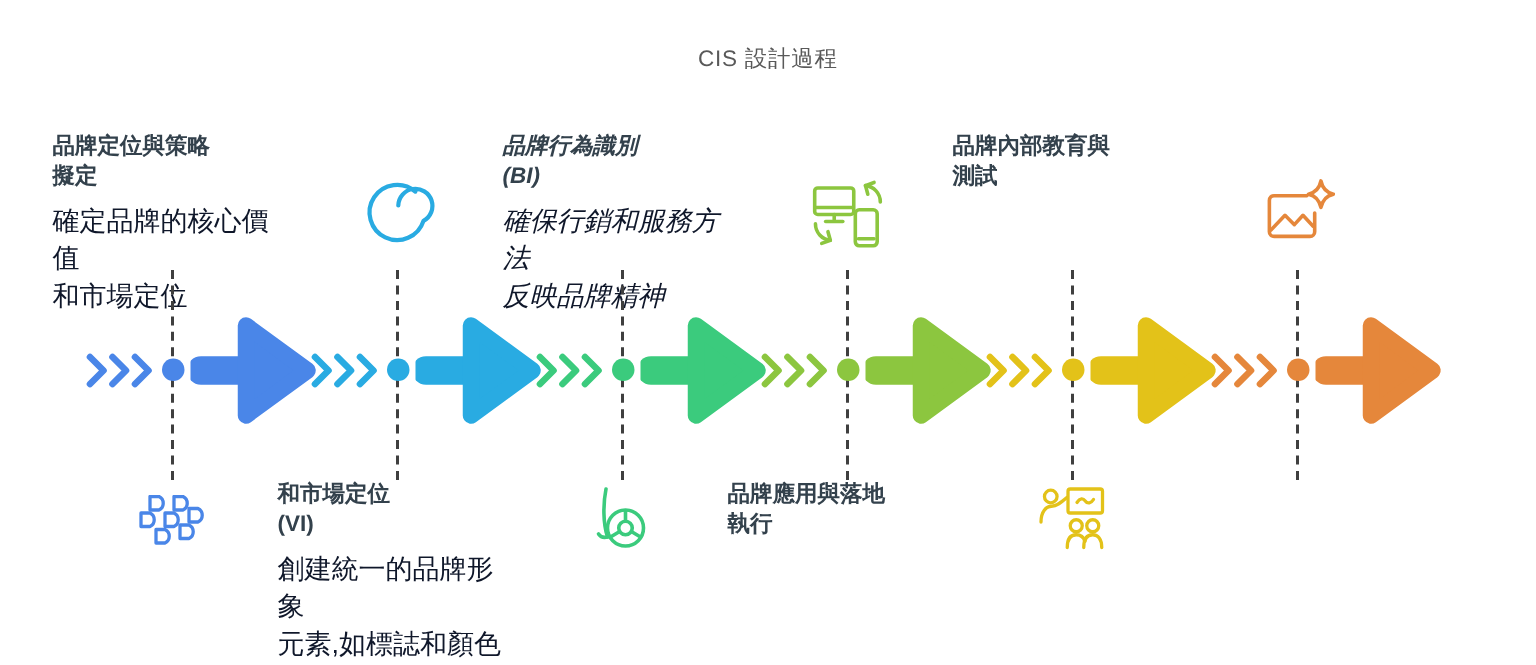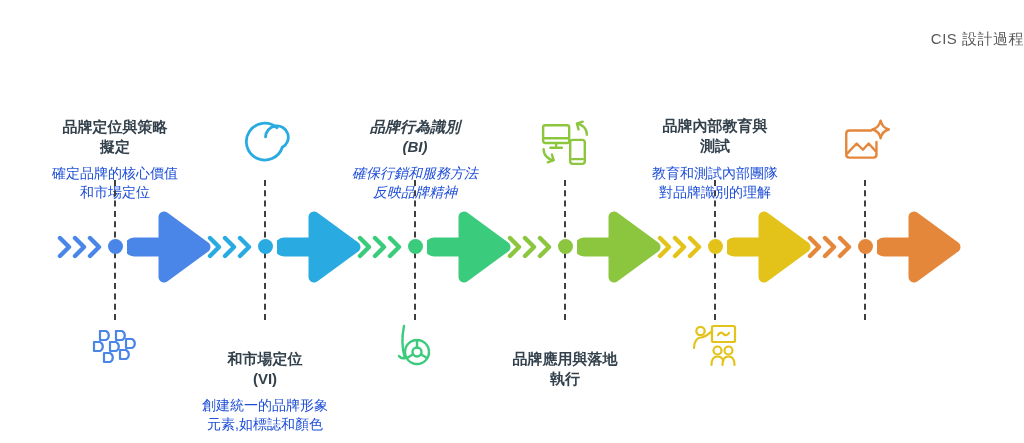--- a/index.html
+++ b/index.html
@@ -1,42 +1,42 @@
 <!DOCTYPE html>
 <html><head>
 <meta charset="utf-8">
 <style>
   html,body{margin:0;padding:0;background:#ffffff;}
   .canvas{
     position:relative;width:1024px;height:443px;background:#ffffff;overflow:hidden;
     font-family:"Liberation Sans","DejaVu Sans",sans-serif;
   }
   .diagram-title{
-    position:absolute;top:30px;left:0;width:100%;text-align:right;
+    position:absolute;top:30px;left:0;width:100%;text-align:center;
     font-size:15px;color:#595959;letter-spacing:.5px;
   }
   .stage{position:absolute;top:0;width:150px;height:443px;}
   .dash{
     position:absolute;top:180px;left:calc(50% - 1px);height:140px;width:0;
     border-left:2px dashed #3f3f3f;
   }
   .dot{
     position:absolute;top:239px;left:calc(50% - 7.5px);width:15px;height:15px;
     border-radius:50%;background:var(--c);z-index:3;
   }
   .chevrons{position:absolute;top:235px;left:calc(50% - 58px);z-index:2;}
   .arrow{position:absolute;top:207px;left:calc(50% + 12px);z-index:2;}
-  .textblock{position:absolute;left:-5px;width:160px;text-align:center;margin-top:29px;}
+  .textblock{position:absolute;left:-5px;width:160px;text-align:left;}
   .tb-top{top:88px;}
   .tb-bottom{top:320px;}
   .stage-title{
     font-size:15px;font-weight:bold;color:#33414c;line-height:1.32;white-space:pre-line;
   }
   .stage-desc{
-    margin-top:7px;font-size:14px;color:#1d4ed8;line-height:1.4;white-space:pre-line;
+    margin-top:7px;font-size:18px;color:#0f172a;line-height:1.4;white-space:pre-line;
   }
   .icon{position:absolute;left:50%;transform:translateX(-50%);z-index:1;}
   .icon-top{top:118px;}
   .icon-bottom{top:322px;}
   .icon-bb{top:330px;}
   .s{stroke:var(--c);fill:none;stroke-linecap:round;stroke-linejoin:round;}
   .f{fill:var(--c);stroke:var(--c);stroke-linejoin:round;stroke-linecap:round;}
 </style>
 </head>
 <body>
@@ -171,26 +171,24 @@
           <line class="f" x1="7" y1="40" x2="38" y2="40" stroke-width="19"></line>
           <path class="f" d="M37 10 L78 40 L37 70 Z" stroke-width="11"></path>
         </svg>
     </div>
     <div class="textblock tb-bottom">
       <div class="stage-title">品牌應用與落地
 執行</div>
     </div>
   </div>
 
-  <div class="stage" style="left: 640px; font-family: Liberation Serif, serif; --c: #e3c219;">
+  <div class="stage" style="left: 640px; --c: #e3c219;">
     <div class="textblock tb-top">
       <div class="stage-title">品牌內部教育與
 測試</div>
-      <div class="stage-desc">教育和測試內部團隊
-對品牌識別的理解</div>
     </div>
     <div class="dash"></div>
     <div class="chevrons">
       <svg width="46" height="24" viewBox="0 0 46 24">
           <path class="s" stroke-width="4.4" d="M3 3 L12 12 L3 21 M18 3 L27 12 L18 21 M33 3 L42 12 L33 21"></path>
         </svg>
     </div>
     <div class="dot"></div>
     <div class="arrow">
       <svg width="88" height="80" viewBox="0 0 88 80">

